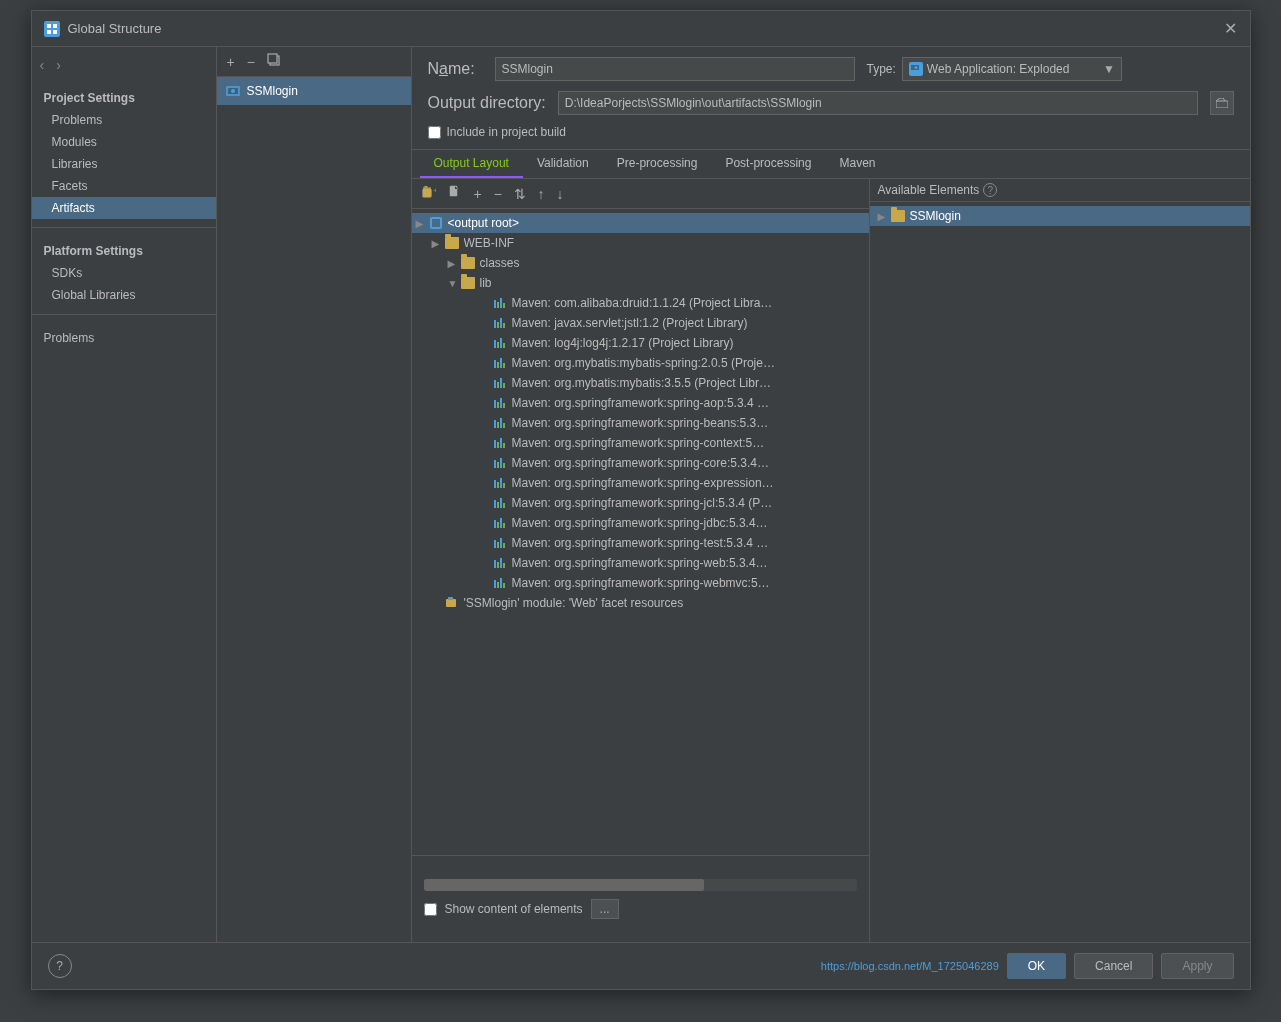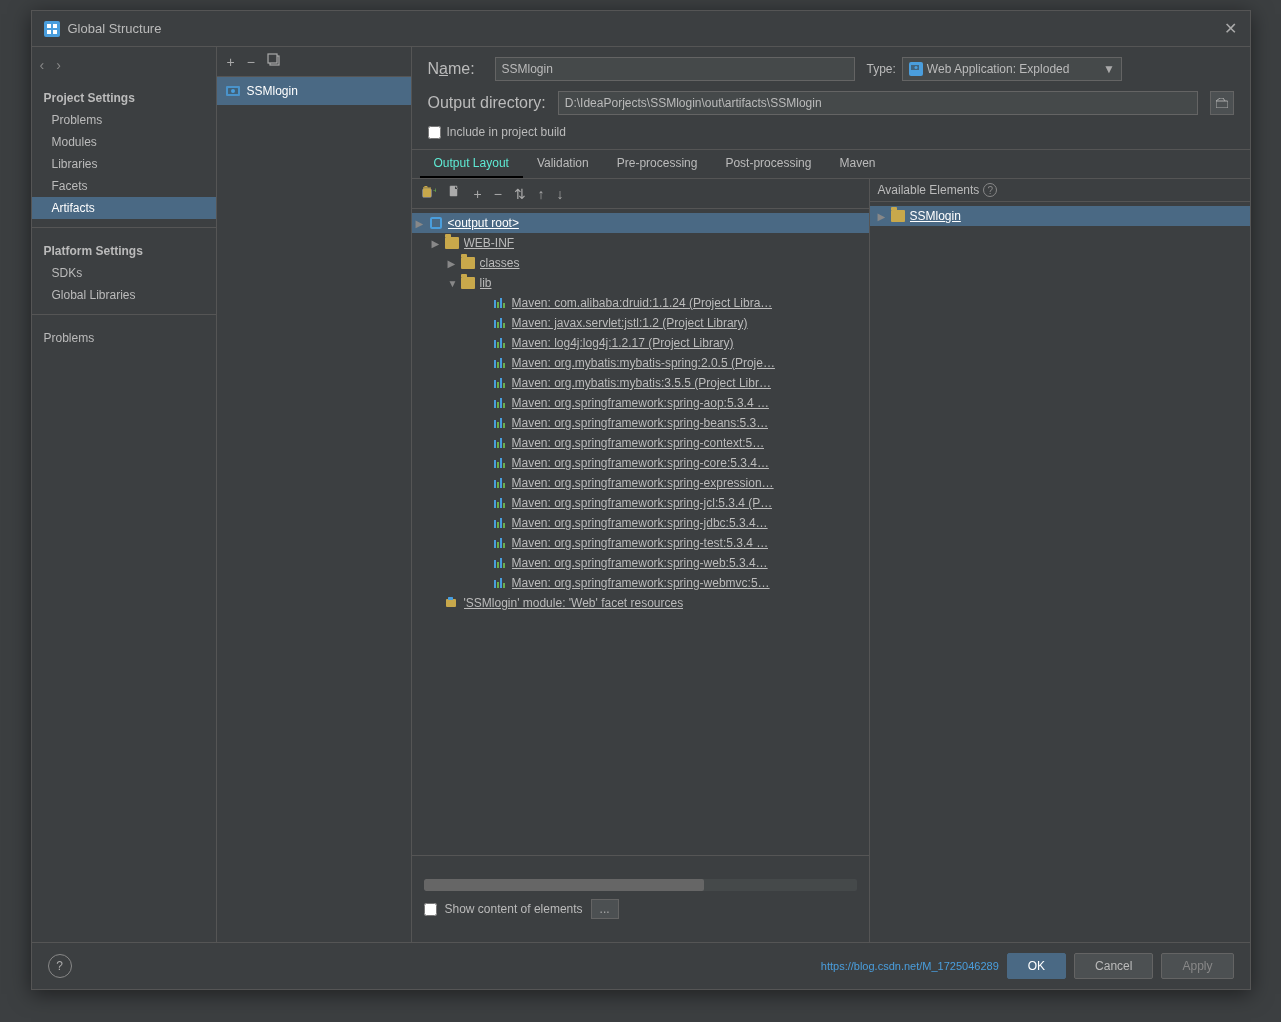--- a/index.html
+++ b/index.html
@@ -273,22 +273,22 @@
       background: #3c3f41;
     }
     .tab {
       padding: 6px 14px;
       cursor: pointer;
       color: #bbbbbb;
       font-size: 12px;
       border-bottom: 2px solid transparent;
     }
     .tab.active {
-      color: #5eead4;
-      border-bottom: 2px solid #000000;
+      color: #84cc16;
+      border-bottom: 2px solid #8b5cf6;
     }
     
     .split-pane {
       flex: 1;
       display: flex;
       overflow: hidden;
     }
     .left-pane {
       flex: 1;
       display: flex;
@@ -356,21 +356,20 @@
     .maven-bar {
       width: 2px;
       background: #4a9edd;
     }
     .maven-bar-green {
       background: #6ab04c;
     }
     .item-label {
       overflow: hidden;
       text-overflow: ellipsis;
-      text-decoration: underline;
     }
     
     .available-header {
       padding: 4px 8px;
       font-size: 12px;
       color: #bbbbbb;
       border-bottom: 1px solid #555;
       display: flex;
       align-items: center;
       gap: 4px;

